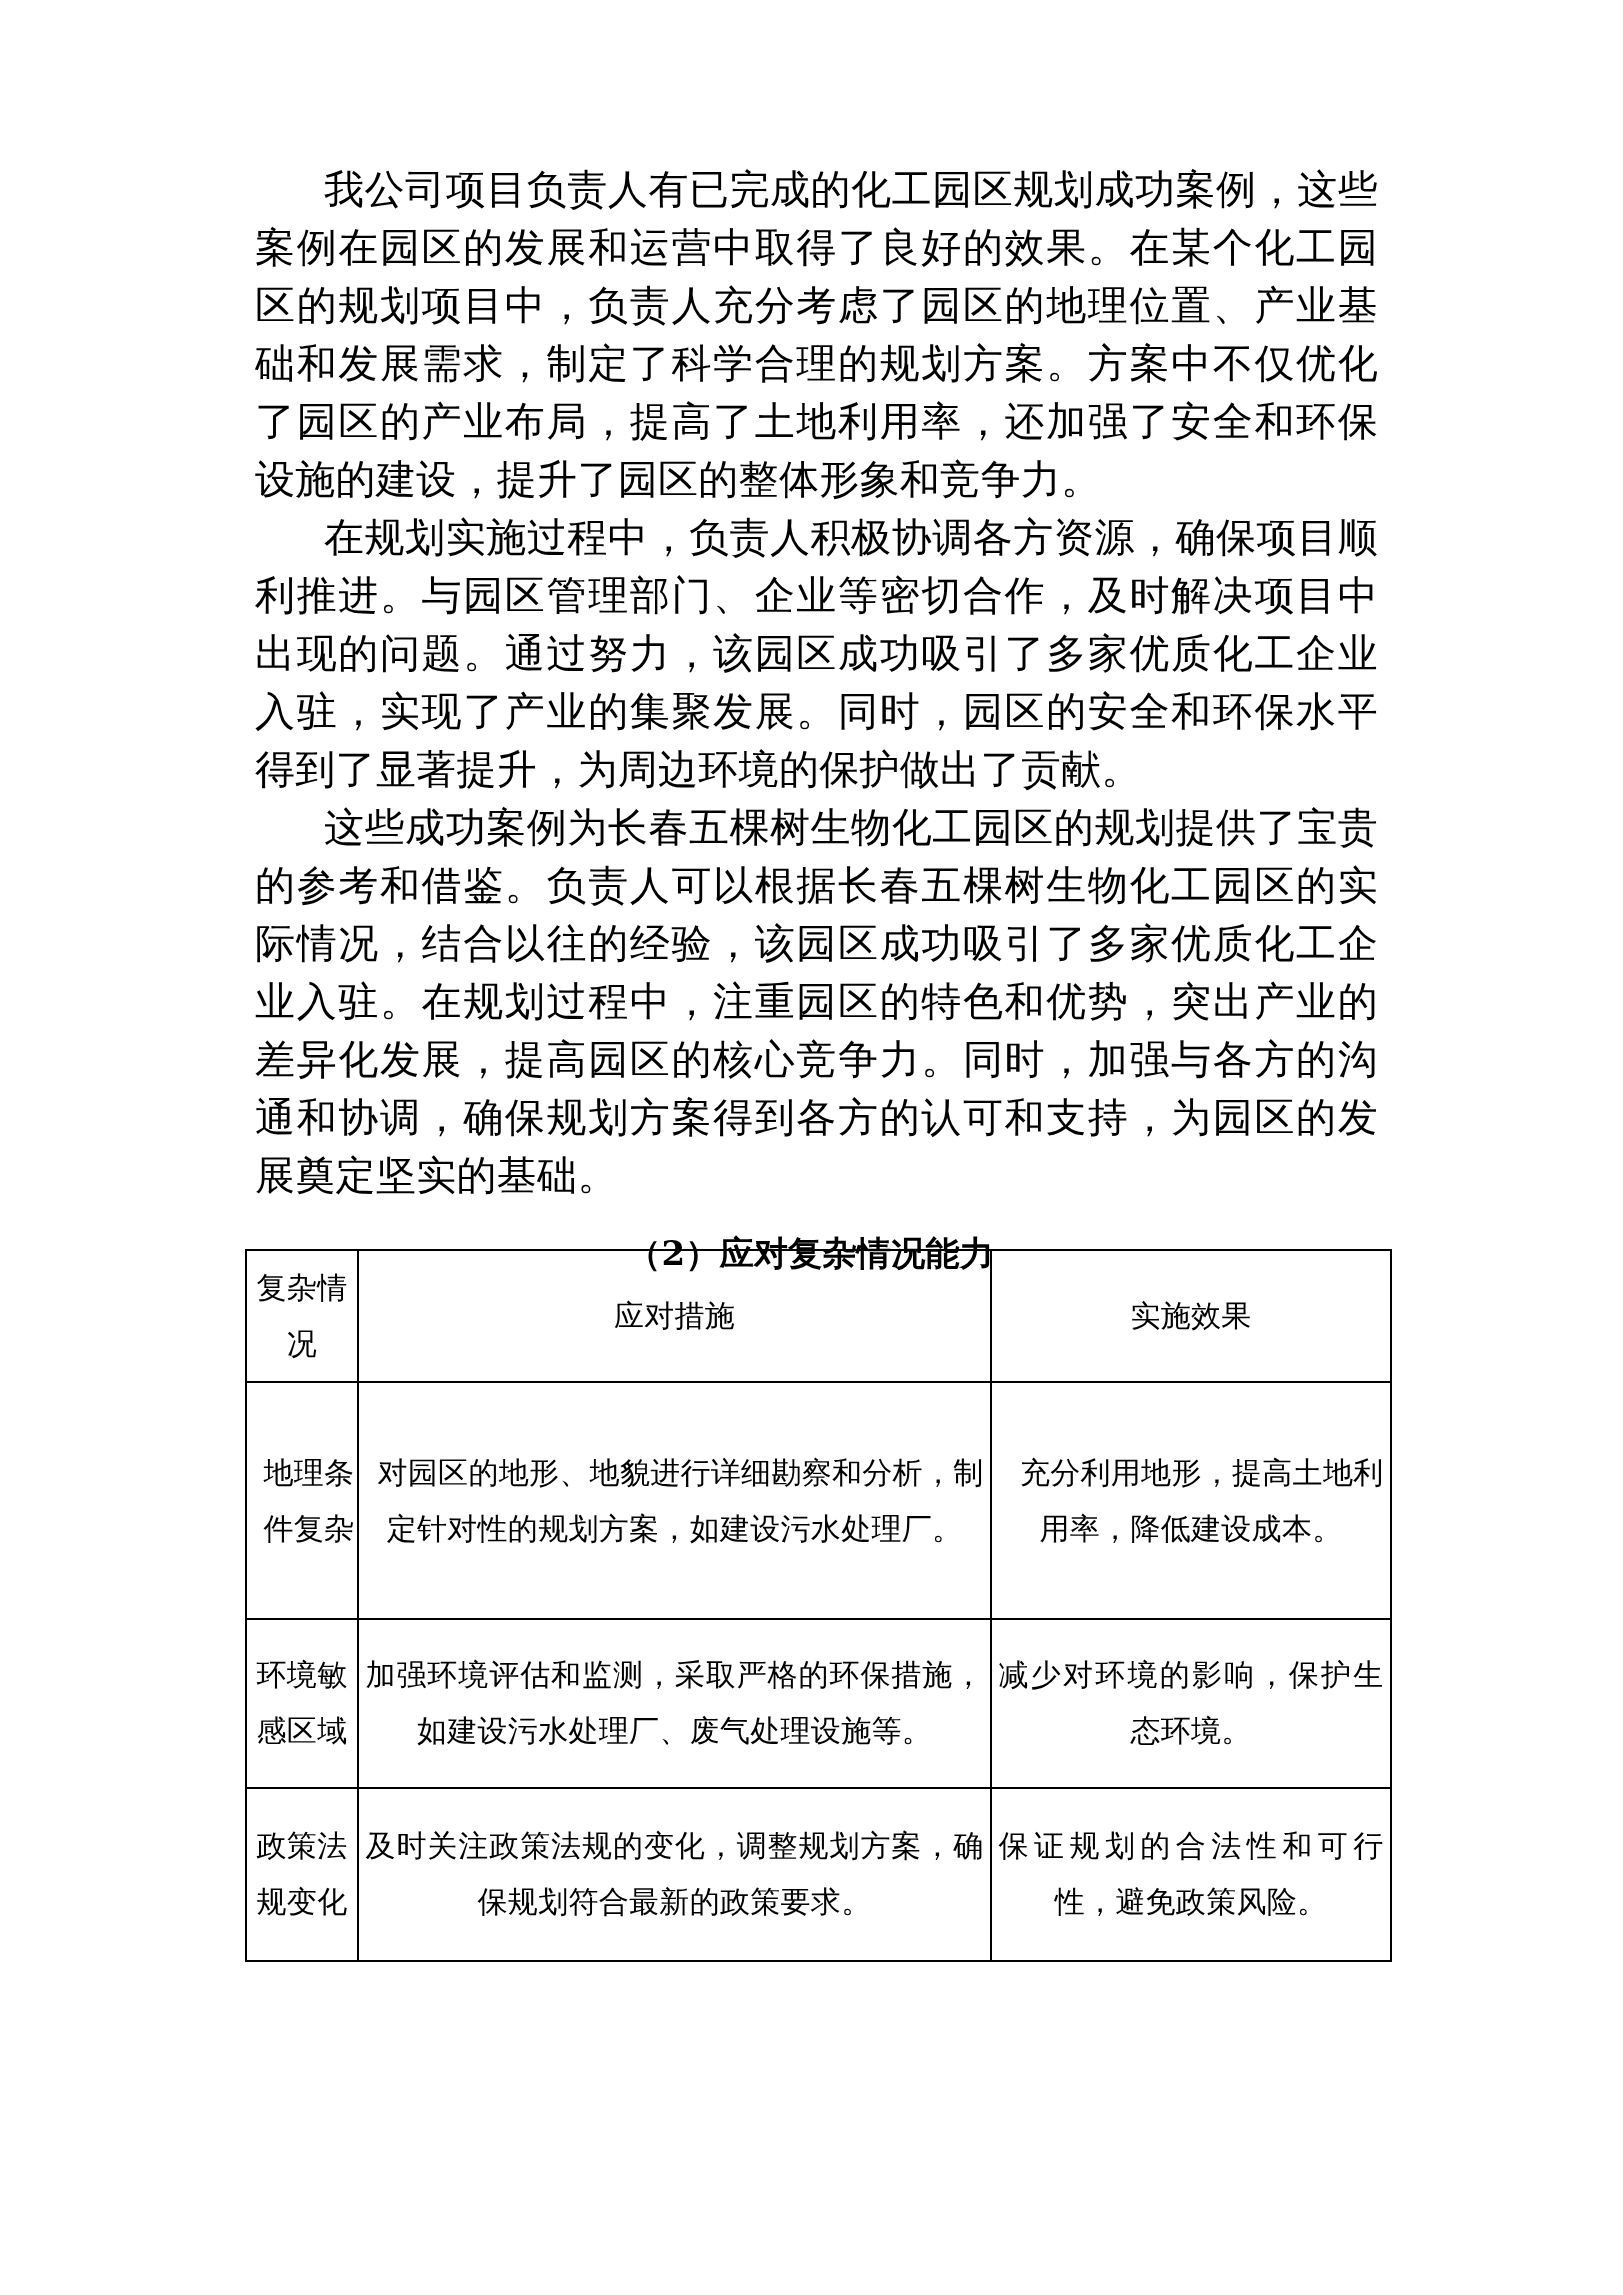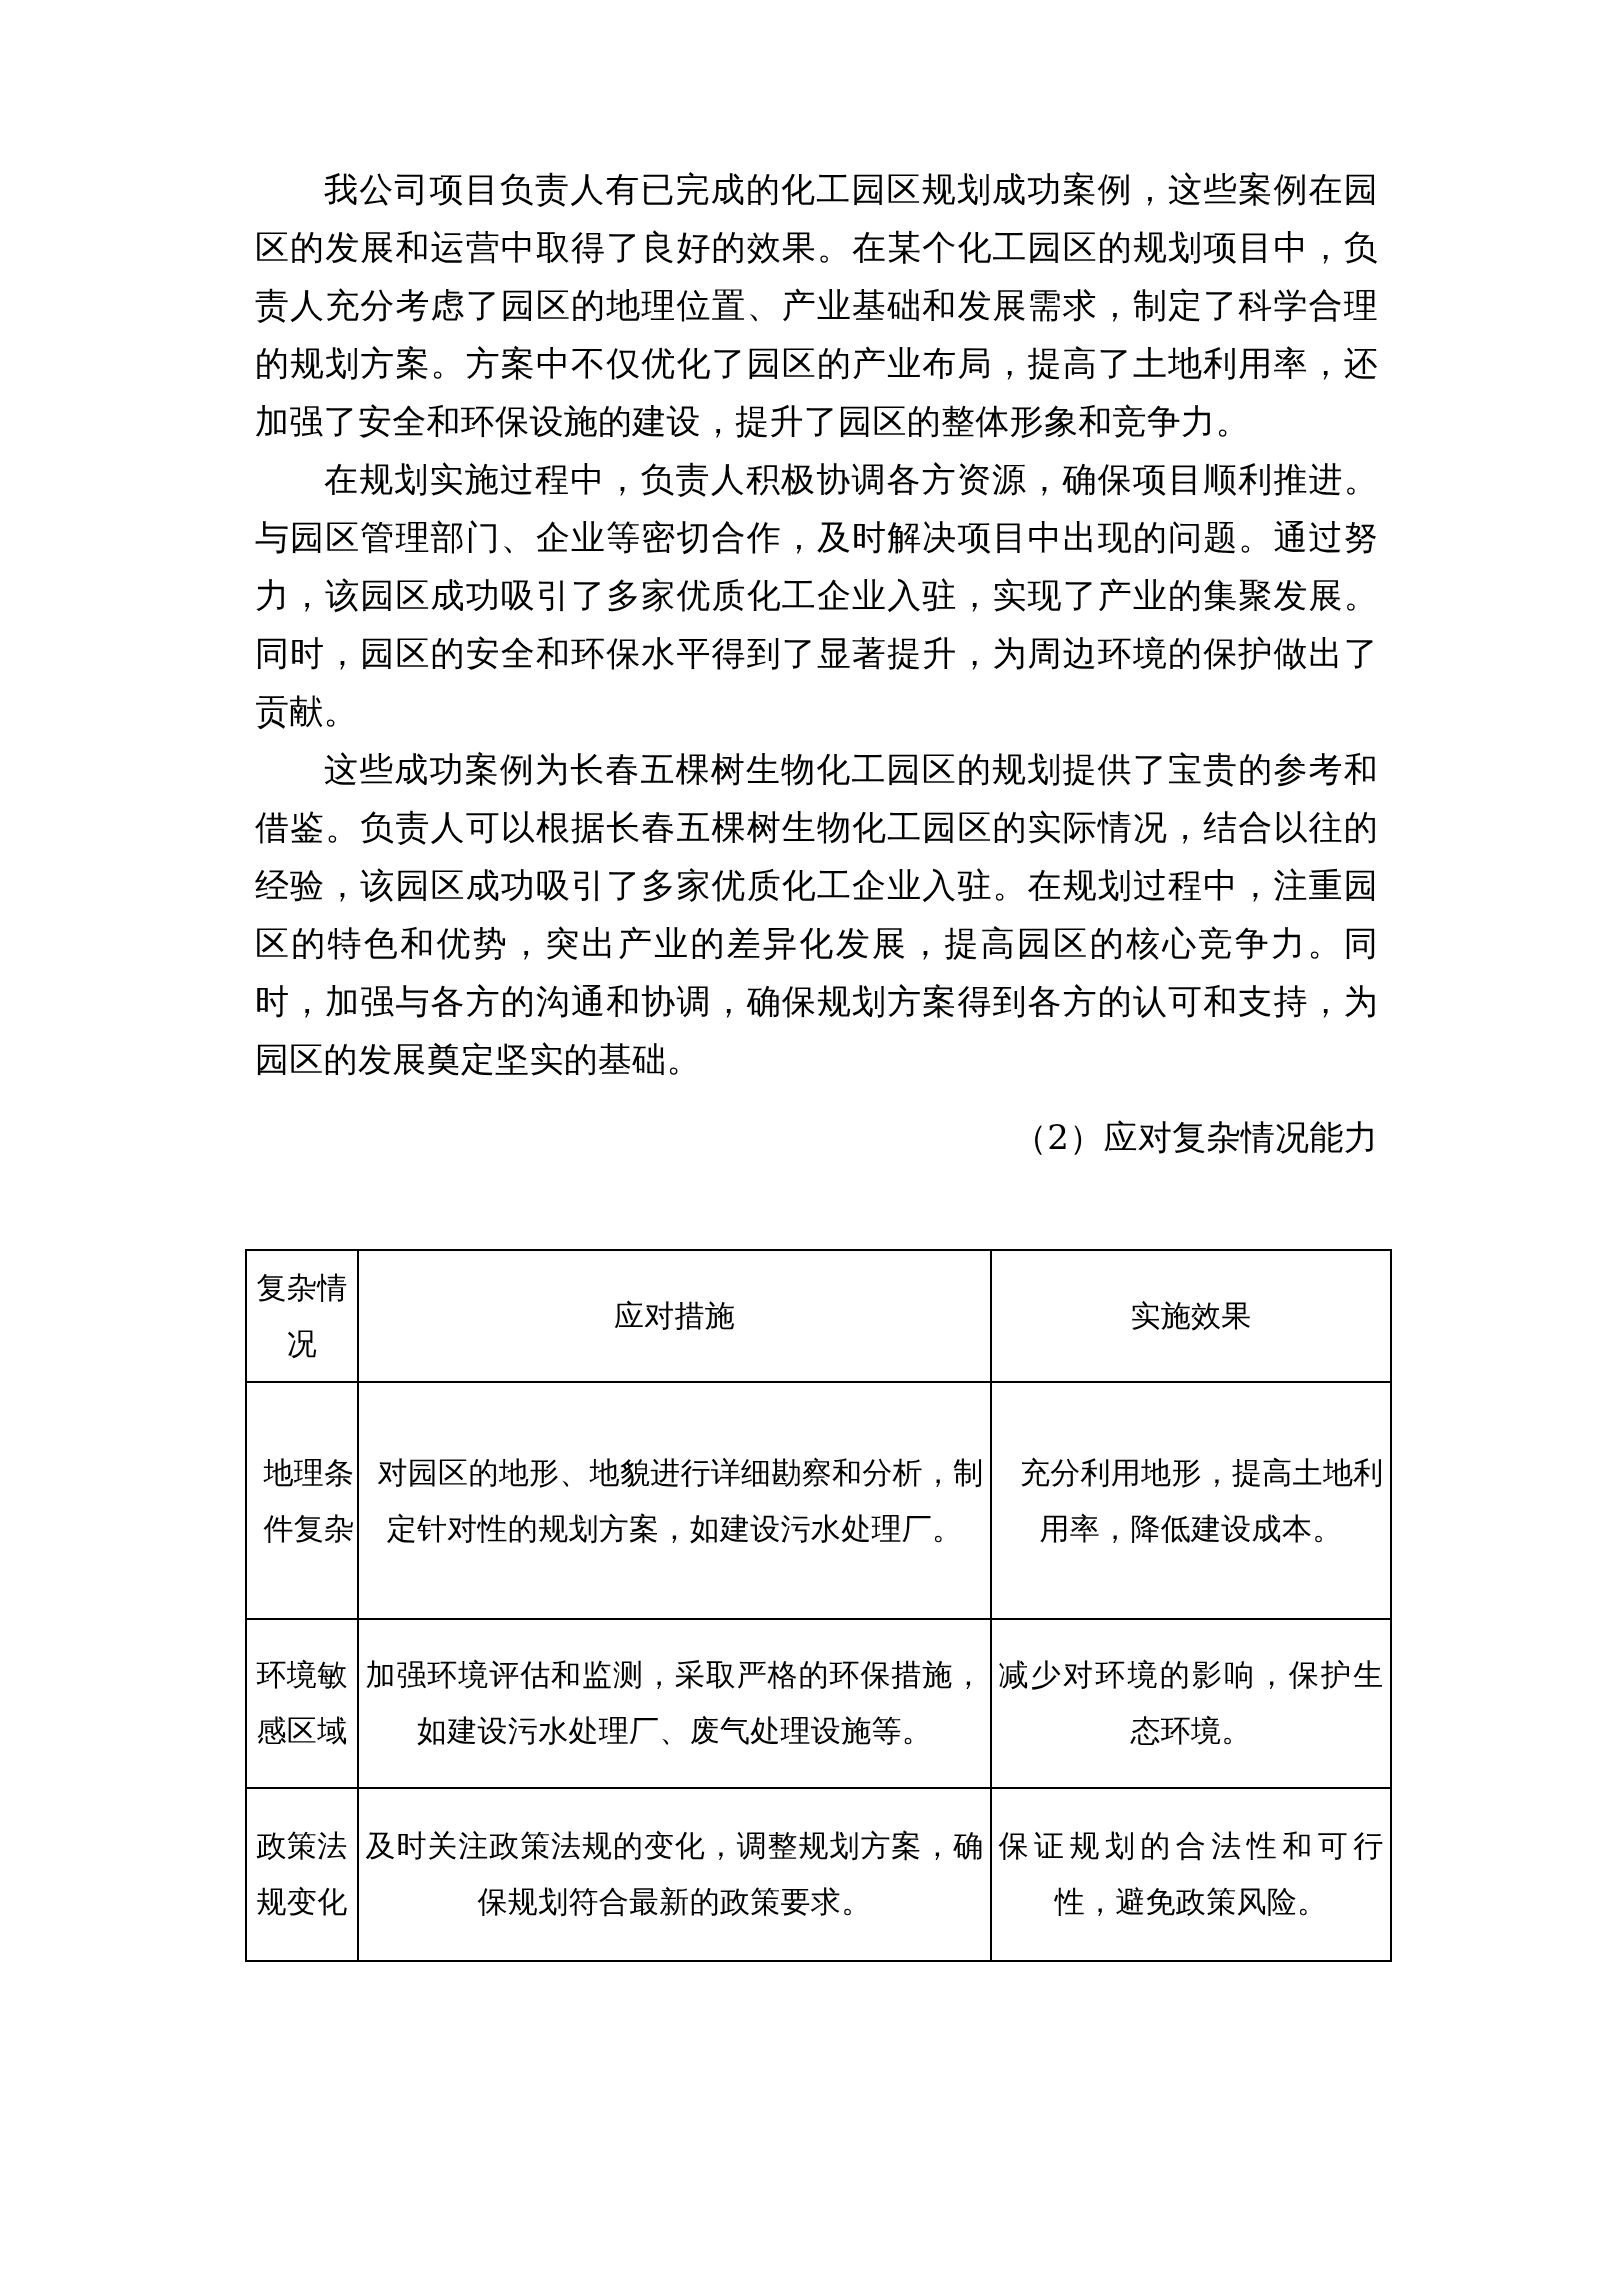--- a/index.html
+++ b/index.html
@@ -26,36 +26,37 @@
 
   .content {
     position: absolute;
     left: 255px;
     top: 160px;
     width: 1123px;
   }
 
   p.body-para {
     margin: 0 0 0 0;
-    font-size: 34px;
+    font-size: 40px;
     line-height: 58px;
     text-align: justify;
     text-justify: inter-ideograph;
     text-indent: 69px;
     letter-spacing: 0.3px;
     word-break: break-all;
   }
 
   p.section-heading {
     margin: 19.6px 0 0 -11.8px;
     font-size: 34px;
     line-height: 58px;
-    text-align: right;
+    text-align: center;
     text-indent: 0;
     letter-spacing: 0.3px;
+    font-weight: bold;
   }
 
   
   .tbl-wrap {
     position: absolute;
     left: 245px;
     top: 1249px;
     width: 1246px;
   }
 

